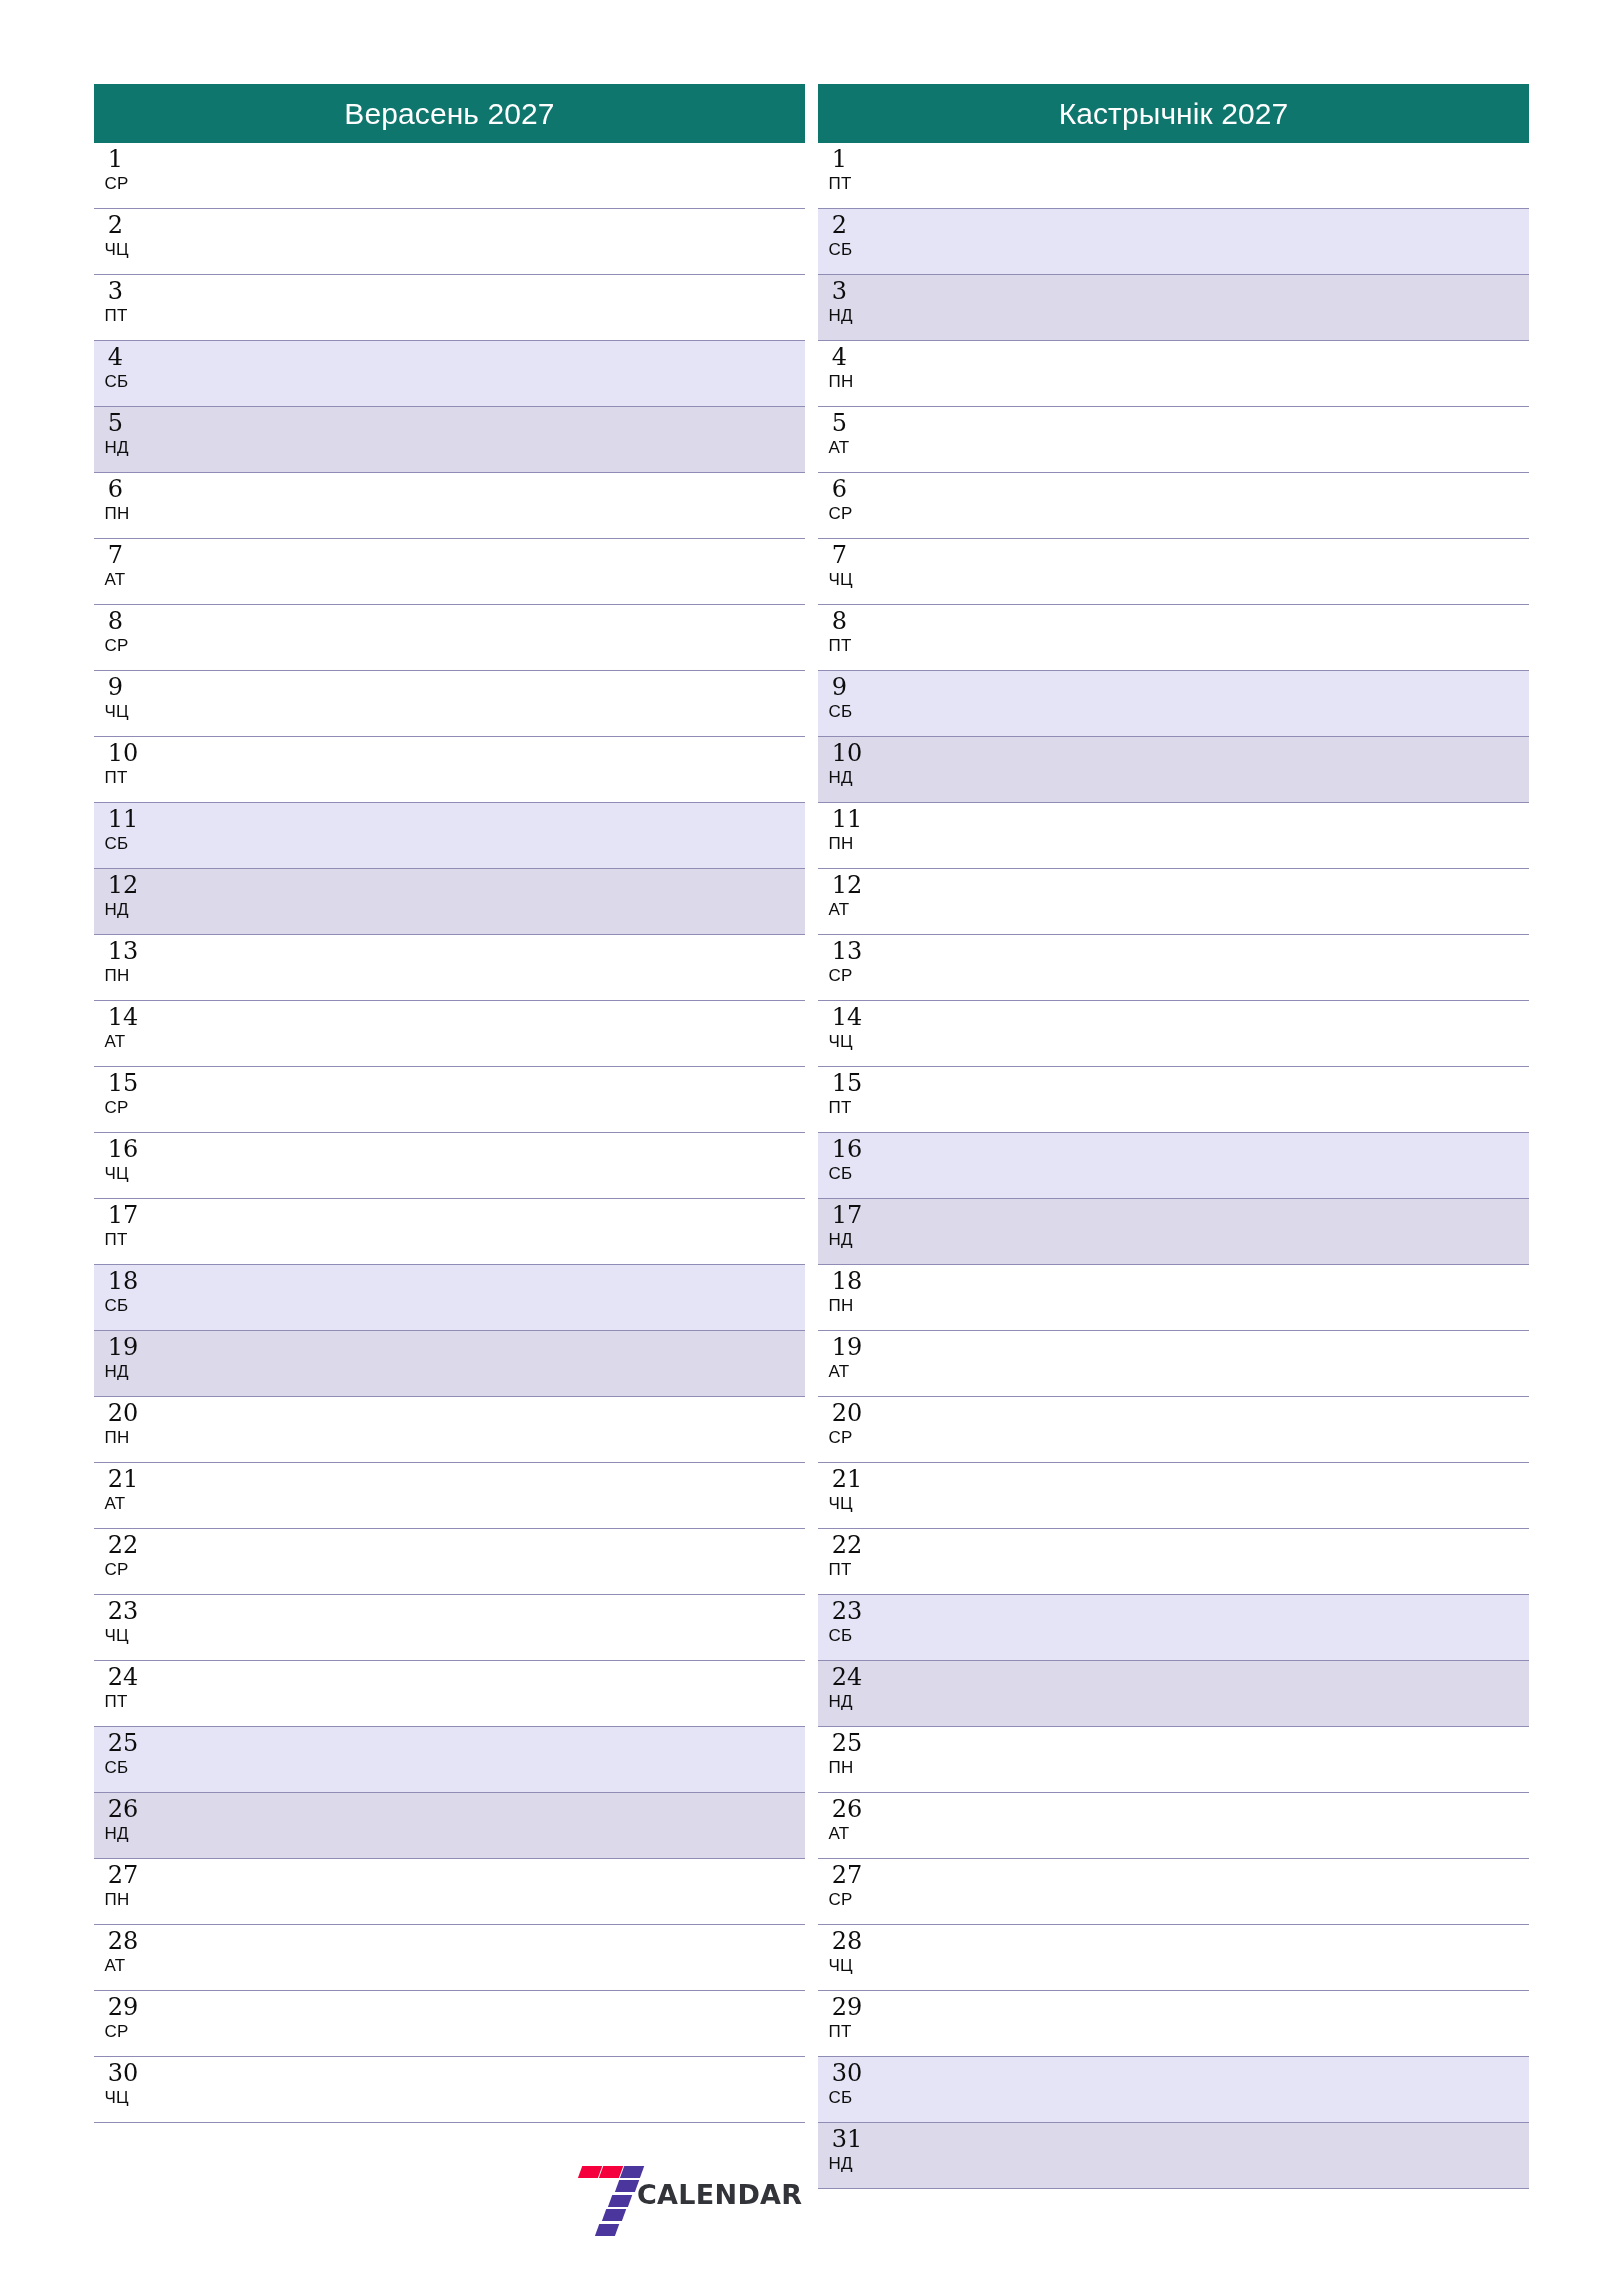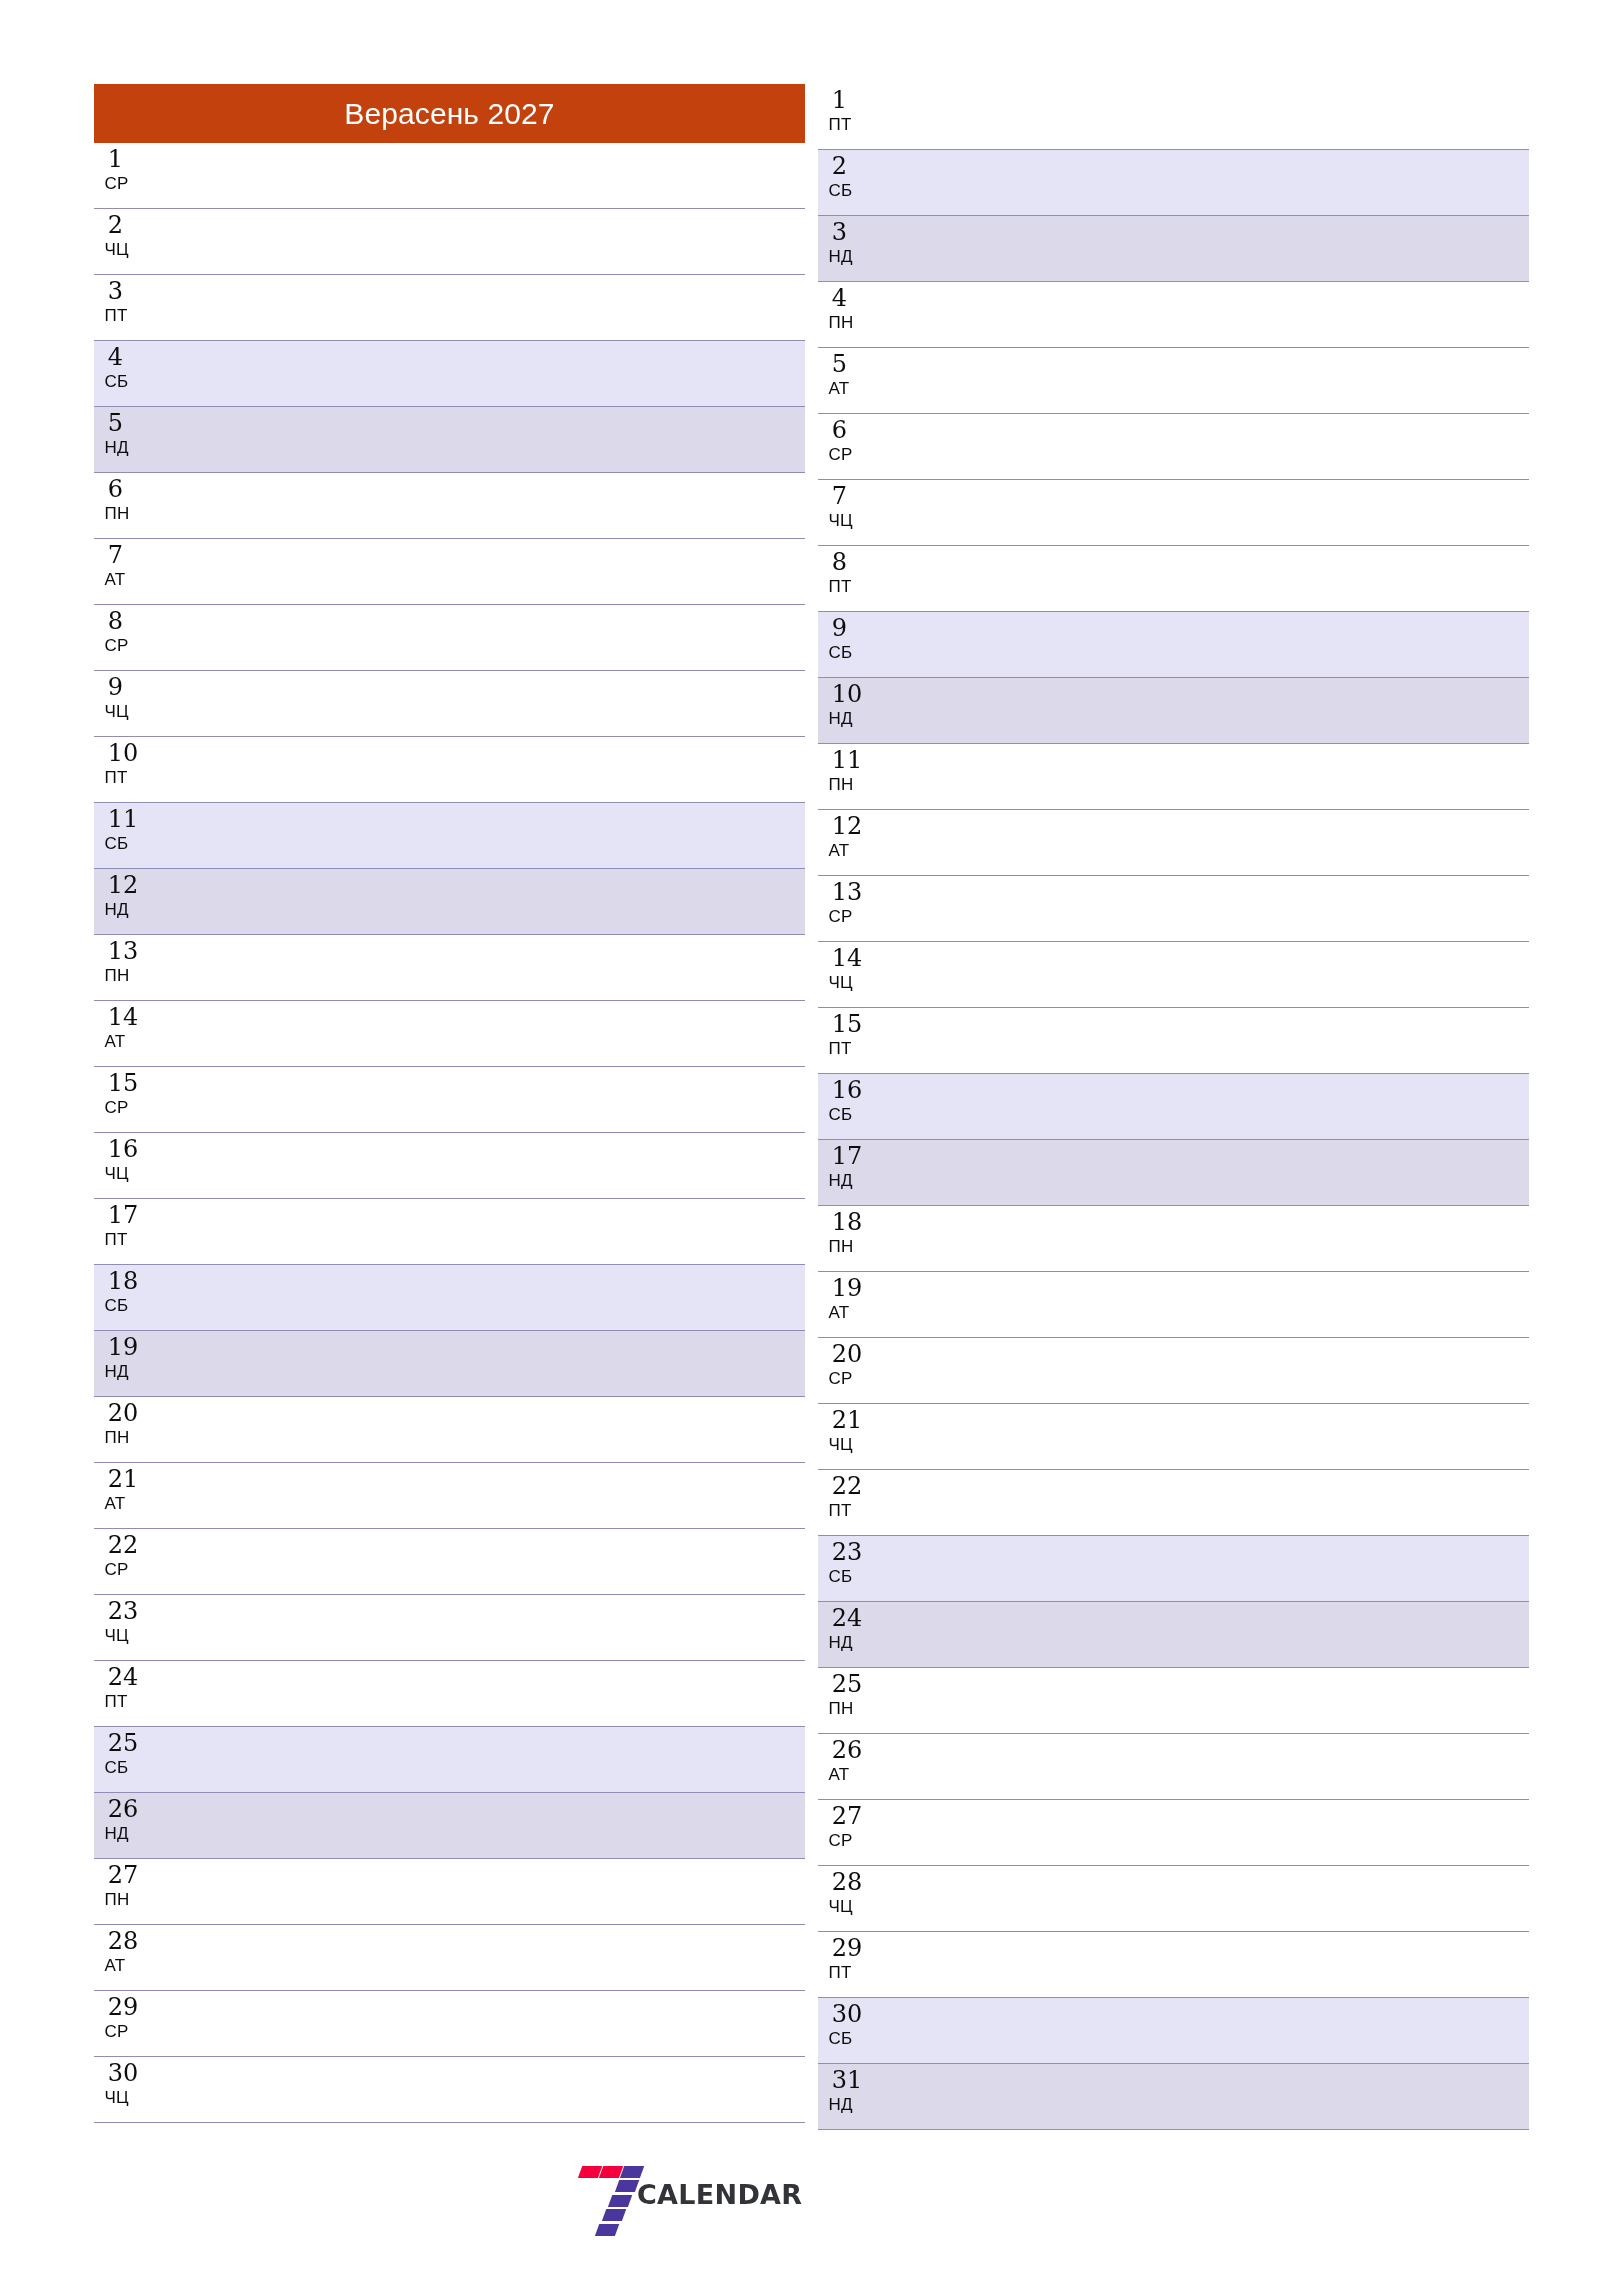--- a/index.html
+++ b/index.html
@@ -29,21 +29,21 @@
 
   .month-col {
     width: 711px;
     display: flex;
     flex-direction: column;
     position: relative;
   }
 
   .month-header {
     height: 59px;
-    background: #c2410c;
+    background: #0f766e;
     color: #ffffff;
     display: flex;
     align-items: center;
     justify-content: center;
     font-family: "Liberation Sans", sans-serif;
     font-size: 30px;
     font-weight: 400;
     letter-spacing: 0.1px;
     box-sizing: border-box;
   }
@@ -257,20 +257,21 @@
         <div class="blk pur" style="left: 41px; top: 14.4px; background: rgb(75, 54, 158);"></div>
         <div class="blk pur" style="left: 34px; top: 29px; background: rgb(75, 54, 158);"></div>
         <div class="blk pur" style="left: 27.5px; top: 43px; background: rgb(75, 54, 158);"></div>
         <div class="blk pur" style="left: 21px; top: 58px; background: rgb(75, 54, 158);"></div>
       </div>
       <div class="logo-text">CALENDAR</div>
     </div>
   </div>
 
   <div class="month-col">
+    <div class="month-header">Кастрычнік 2027</div>
     <div class="days">
         <div class="day-row">
           <div class="day-num">1</div>
           <div class="day-wd">ПТ</div>
         </div>
         <div class="day-row sat">
           <div class="day-num">2</div>
           <div class="day-wd">СБ</div>
         </div>
         <div class="day-row sun">

